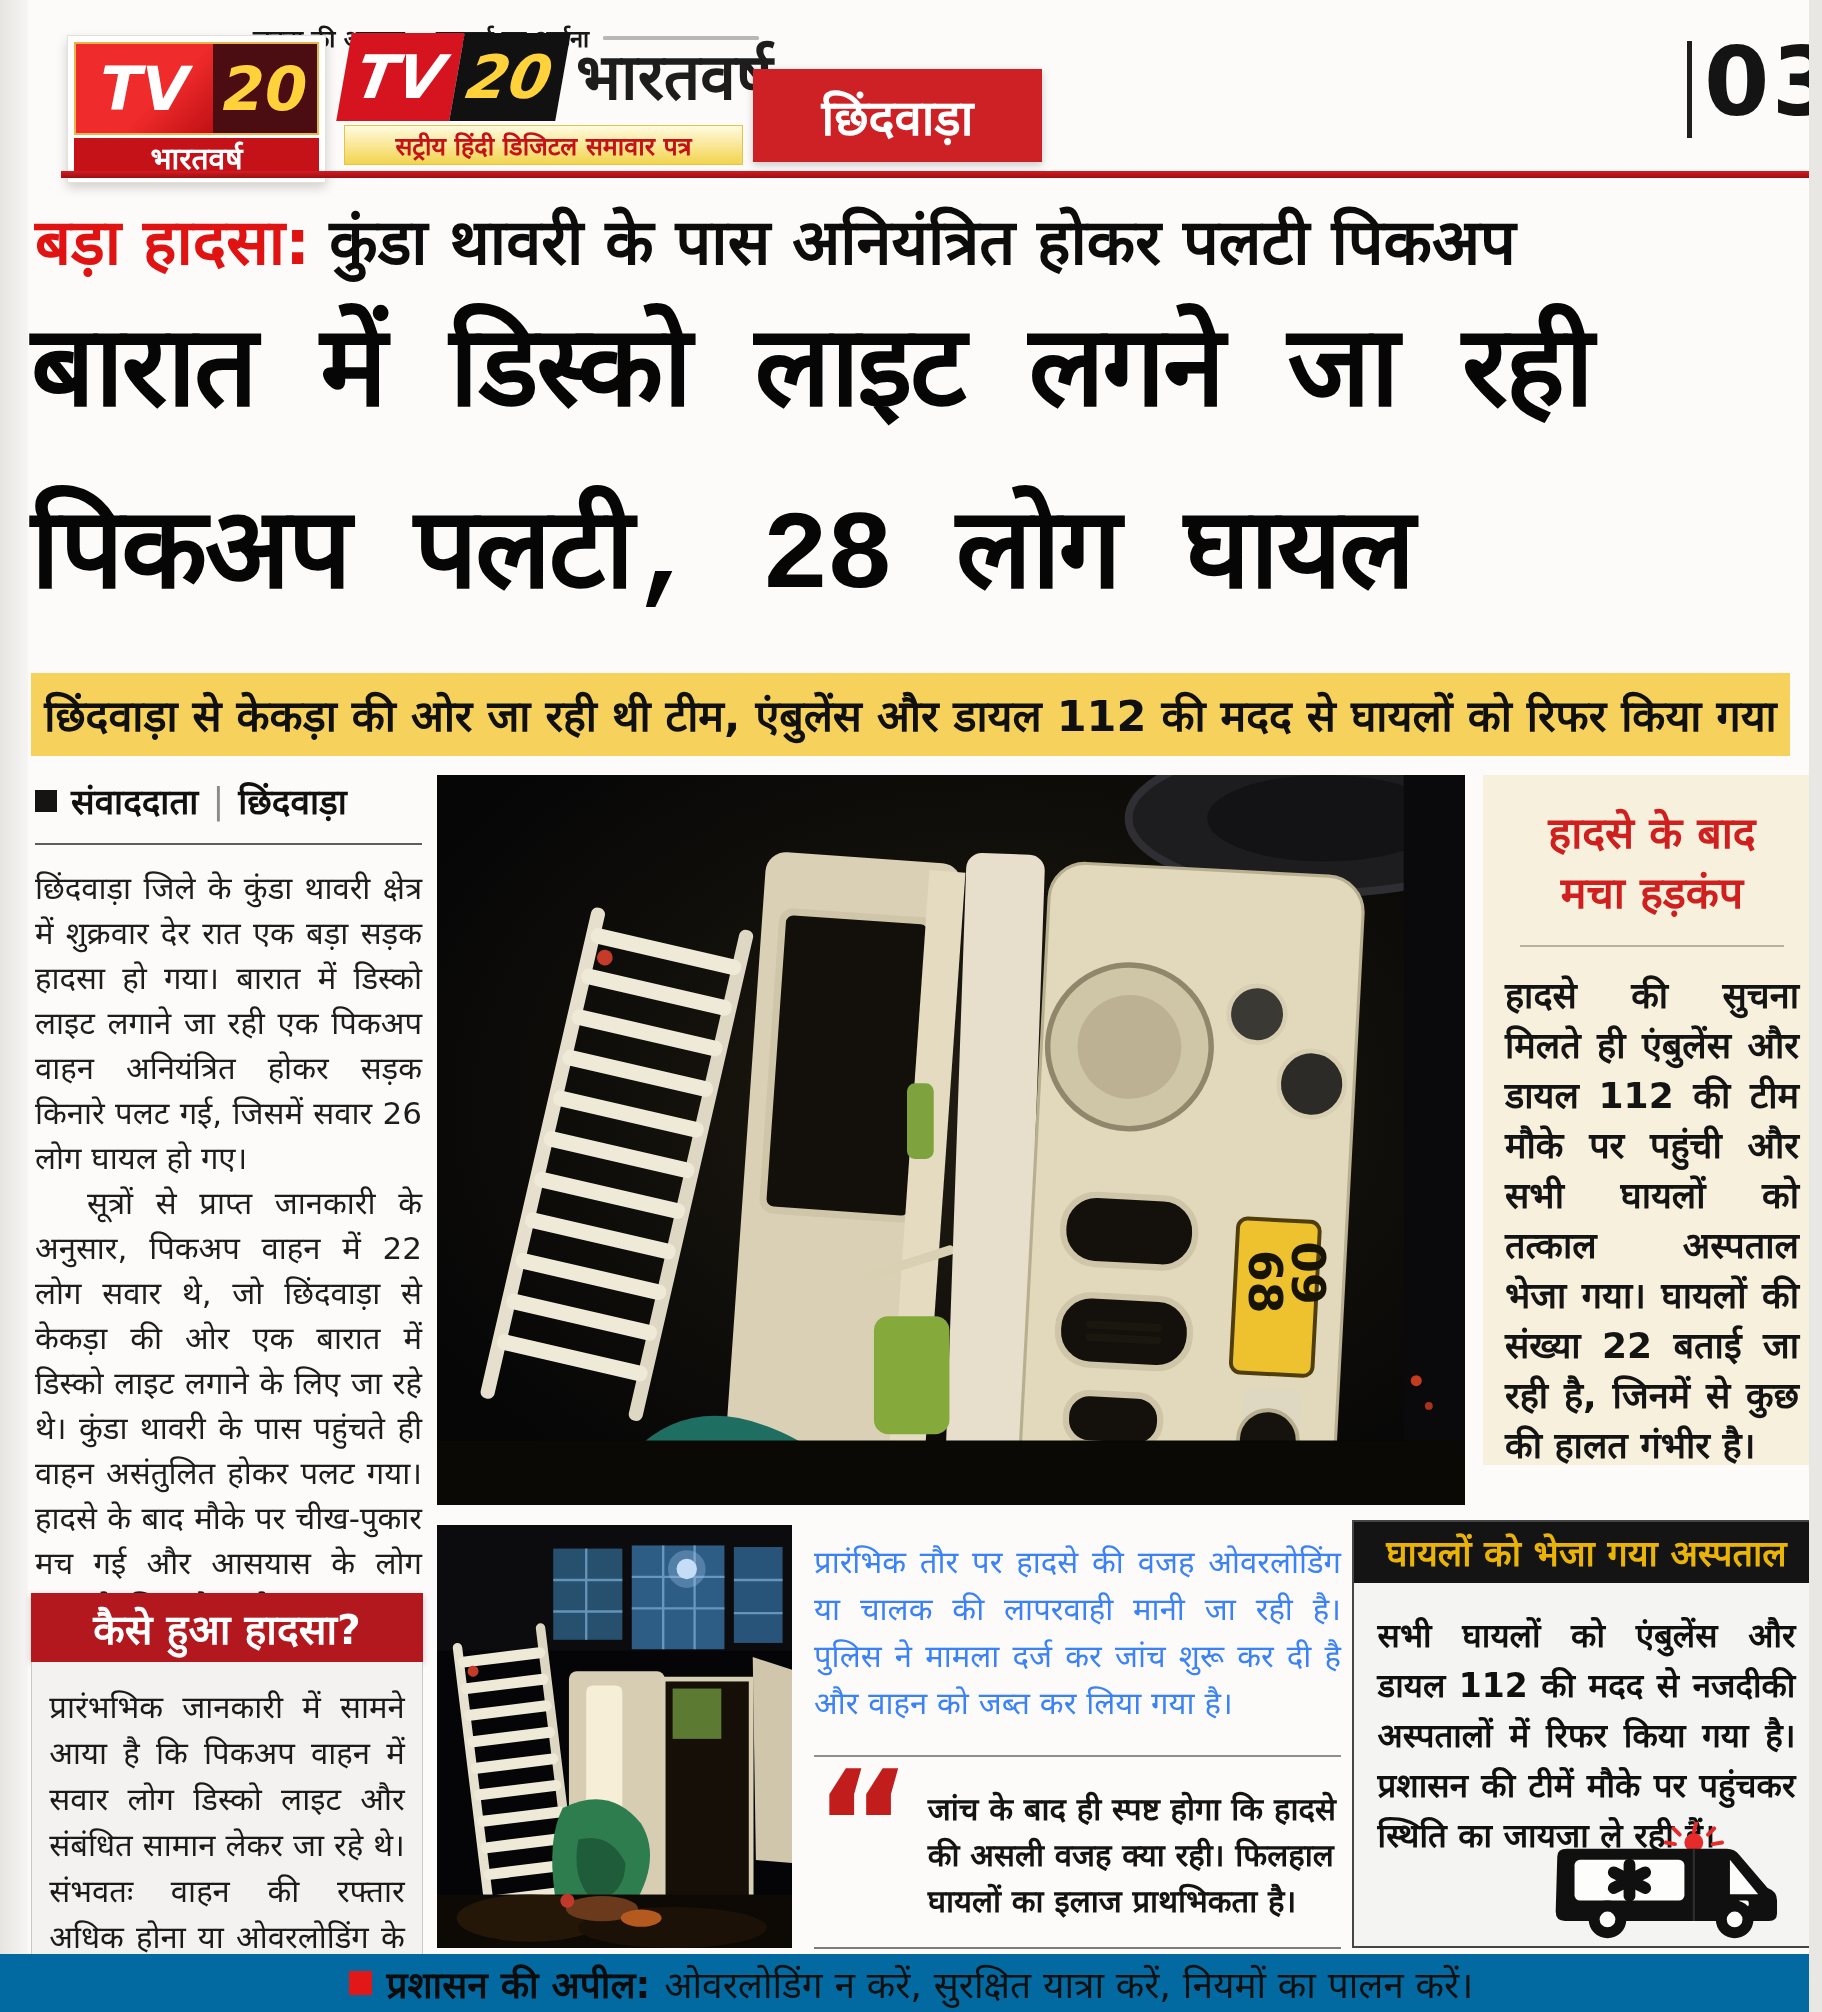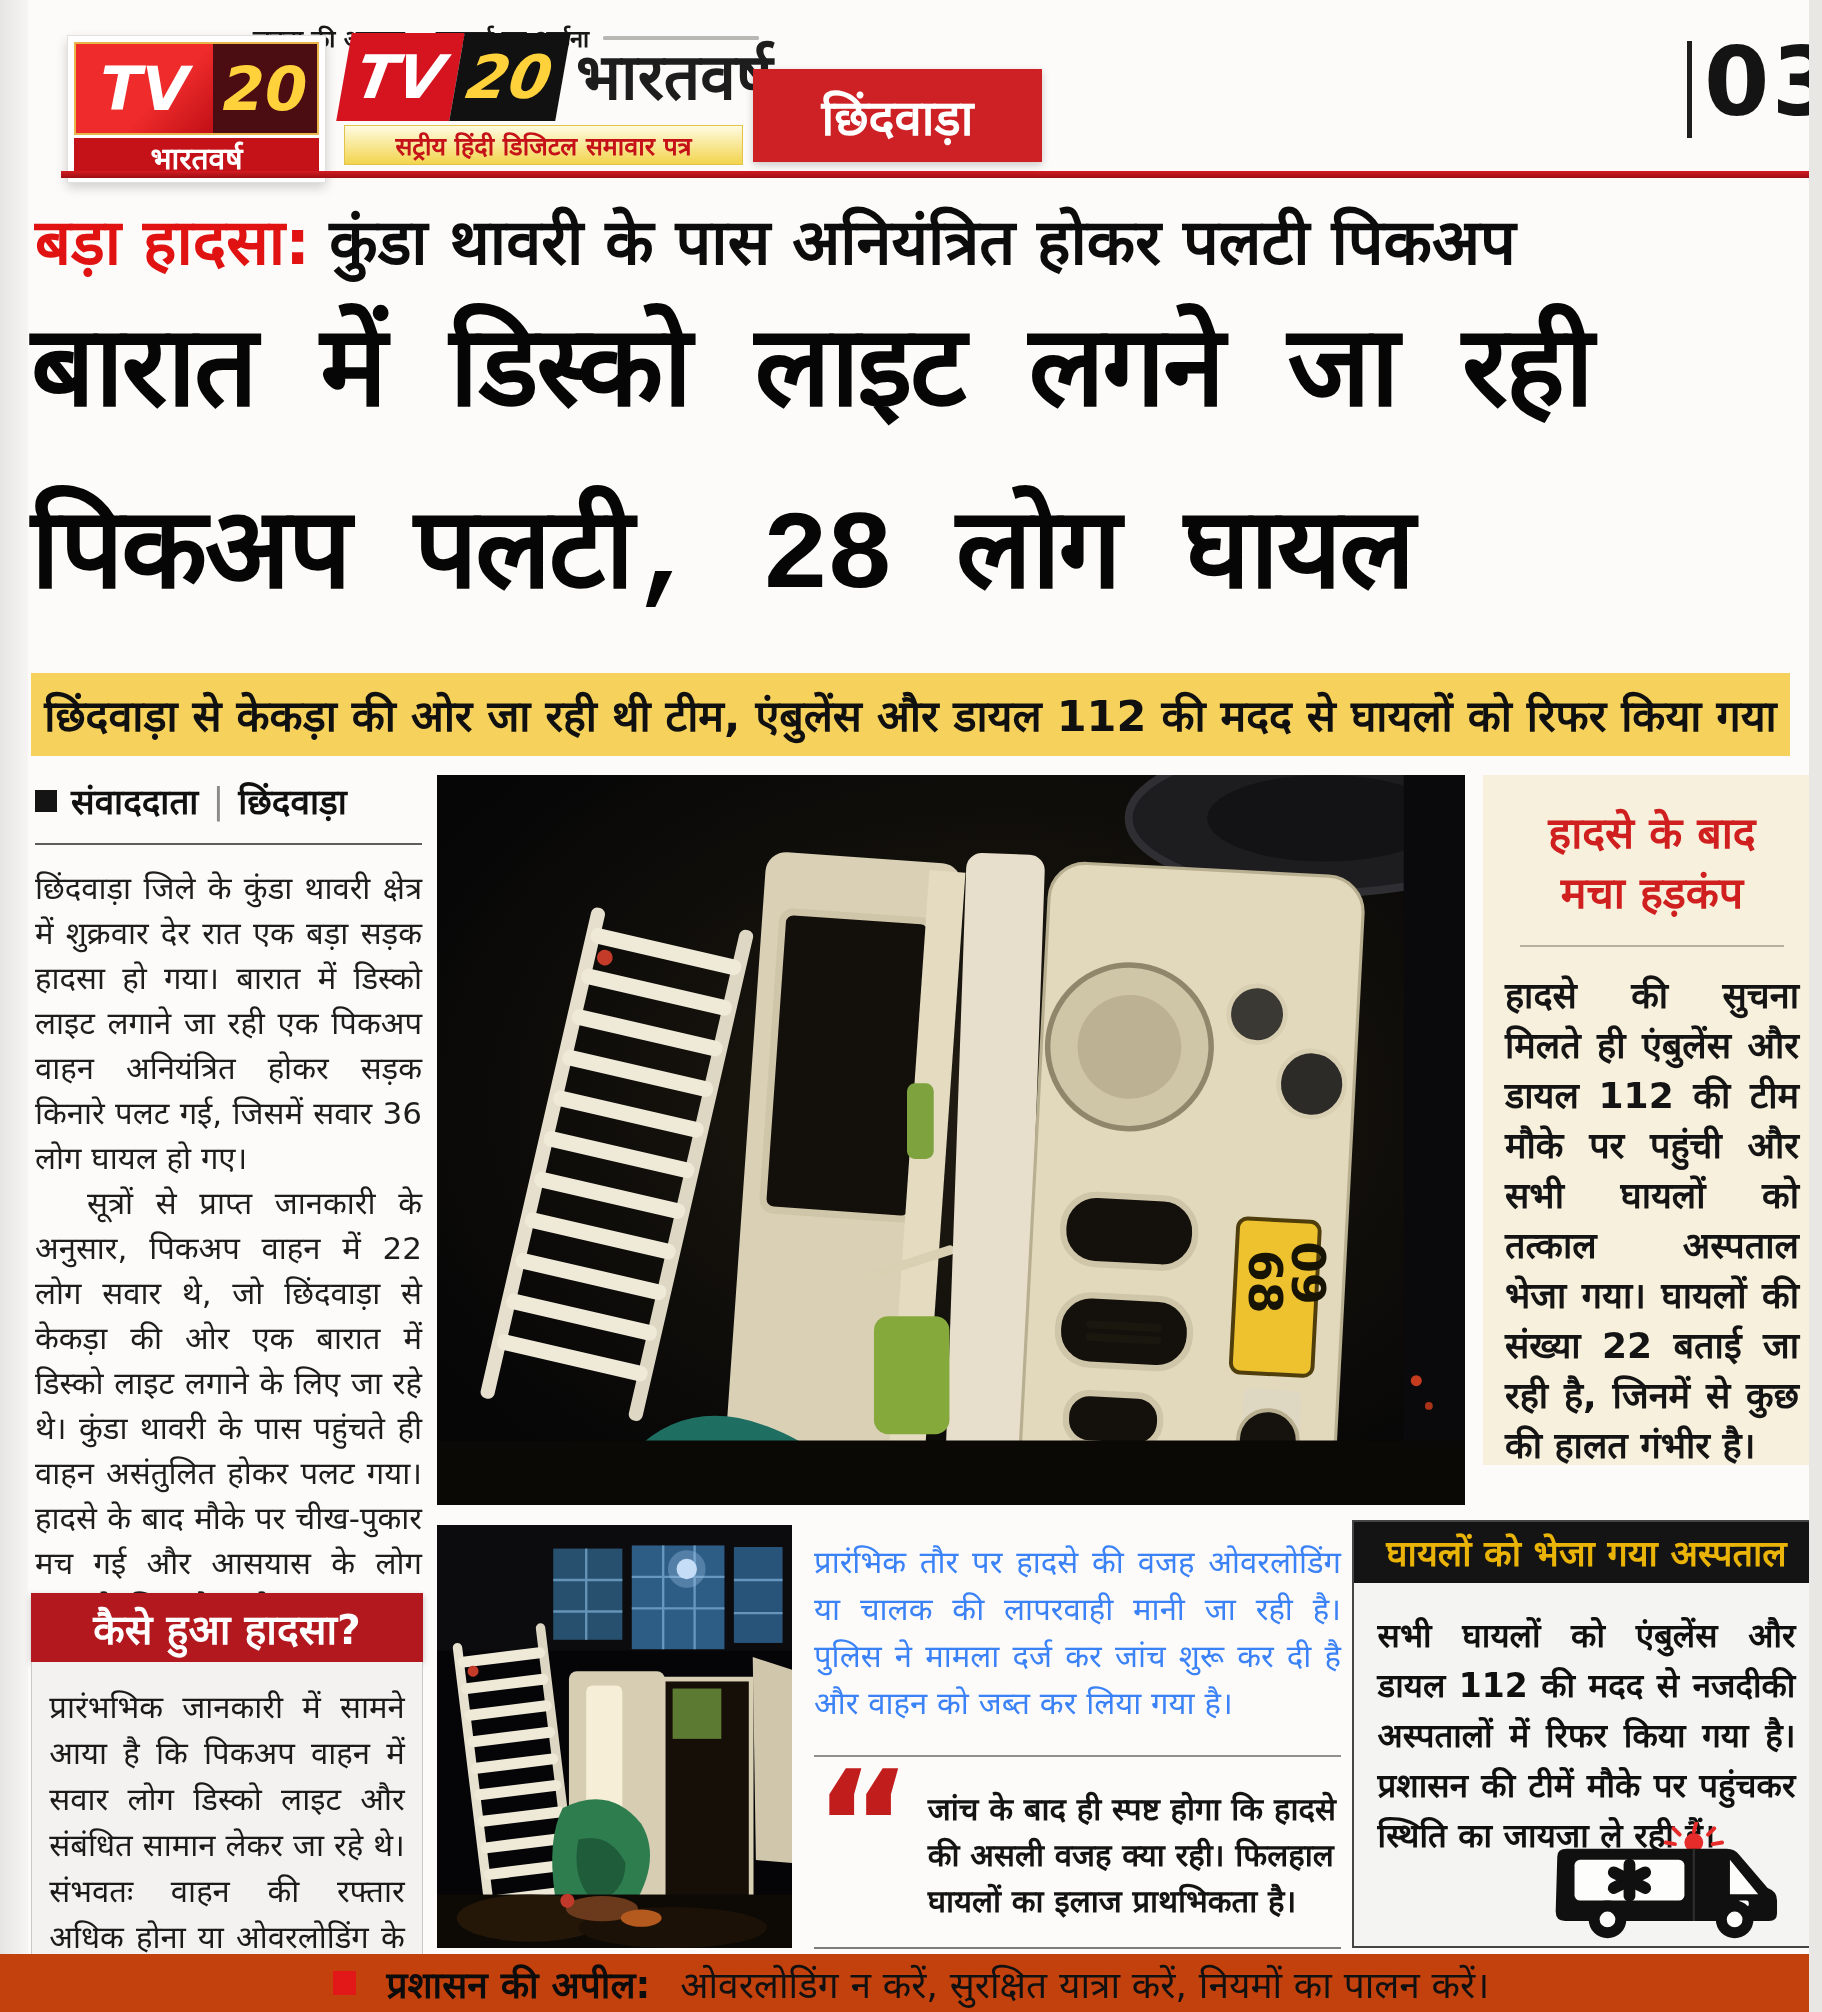--- a/index.html
+++ b/index.html
@@ -93,22 +93,22 @@
   .q-mark{color:#c21d1d;font-size:149px;line-height:118px;font-weight:900;flex:none;}
   .q-text{padding-top:17.3px;font-size:31px;line-height:46px;font-weight:600;color:#141414;}
 
   .hospbox{left:1352px;top:1520px;width:469px;height:428px;border:2.4px solid #454545;background:#f4f4f2;box-sizing:border-box;}
   .hb-head{height:61px;background:#141414;display:flex;align-items:center;justify-content:center;
         color:#eab308;font-size:36px;font-weight:800;white-space:nowrap;}
   .hb-body{padding:28px 23.6px 0;font-size:33px;line-height:50px;text-align:justify;font-weight:600;color:#101010;}
   .ambulance{position:absolute;right:20.4px;bottom:6.3px;width:259px;height:118px;}
 
   
-  .appeal{left:0;top:1954px;width:1822px;height:58px;background:#c2410c;
-        display:flex;align-items:center;justify-content:center;gap:30px;white-space:nowrap;}
+  .appeal{left:0;top:1954px;width:1822px;height:58px;background:#0369a1;
+        display:flex;align-items:center;justify-content:center;gap:14px;white-space:nowrap;}
   .appeal .sq{width:23.6px;height:23.6px;background:#e21717;flex:none;}
   .appeal-label{font-size:37px;font-weight:800;color:#0c0c0c;}
   .appeal-text{font-size:37px;font-weight:500;color:#111;}
 </style>
 </head>
 <body>
 
 <div class="page">
 
   <div class="abs tagline-row">
@@ -156,21 +156,21 @@
   </div>
 
   <div class="abs leftcol">
     <div class="byline">
       <span class="sq"></span>
       <span>संवाददाता</span>
       <span class="sep">|</span>
       <span>छिंदवाड़ा</span>
     </div>
     <div class="byline-rule"></div>
-    <div class="para">छिंदवाड़ा जिले के कुंडा थावरी क्षेत्र में शुक्रवार देर रात एक बड़ा सड़क हादसा हो गया। बारात में डिस्को लाइट लगाने जा रही एक पिकअप वाहन अनियंत्रित होकर सड़क किनारे पलट गई, जिसमें सवार 36 लोग घायल हो गए।</div>
+    <div class="para">छिंदवाड़ा जिले के कुंडा थावरी क्षेत्र में शुक्रवार देर रात एक बड़ा सड़क हादसा हो गया। बारात में डिस्को लाइट लगाने जा रही एक पिकअप वाहन अनियंत्रित होकर सड़क किनारे पलट गई, जिसमें सवार 26 लोग घायल हो गए।</div>
     <div class="para indent">सूत्रों से प्राप्त जानकारी के अनुसार, पिकअप वाहन में 22 लोग सवार थे, जो छिंदवाड़ा से केकड़ा की ओर एक बारात में डिस्को लाइट लगाने के लिए जा रहे थे। कुंडा थावरी के पास पहुंचते ही वाहन असंतुलित होकर पलट गया। हादसे के बाद मौके पर चीख-पुकार मच गई और आसयास के लोग मदद के लिए दौड़ पड़े।</div>
   </div>
 
   <div class="abs photo-main">
     <svg viewBox="0 0 1308 928" preserveAspectRatio="none">
       <defs>
         <radialGradient id="glow" cx="55%" cy="45%" r="65%">
           <stop offset="0%" stop-color="#221d14"></stop>
             <stop offset="60%" stop-color="#100e0a"></stop>
             <stop offset="100%" stop-color="#060607"></stop>

